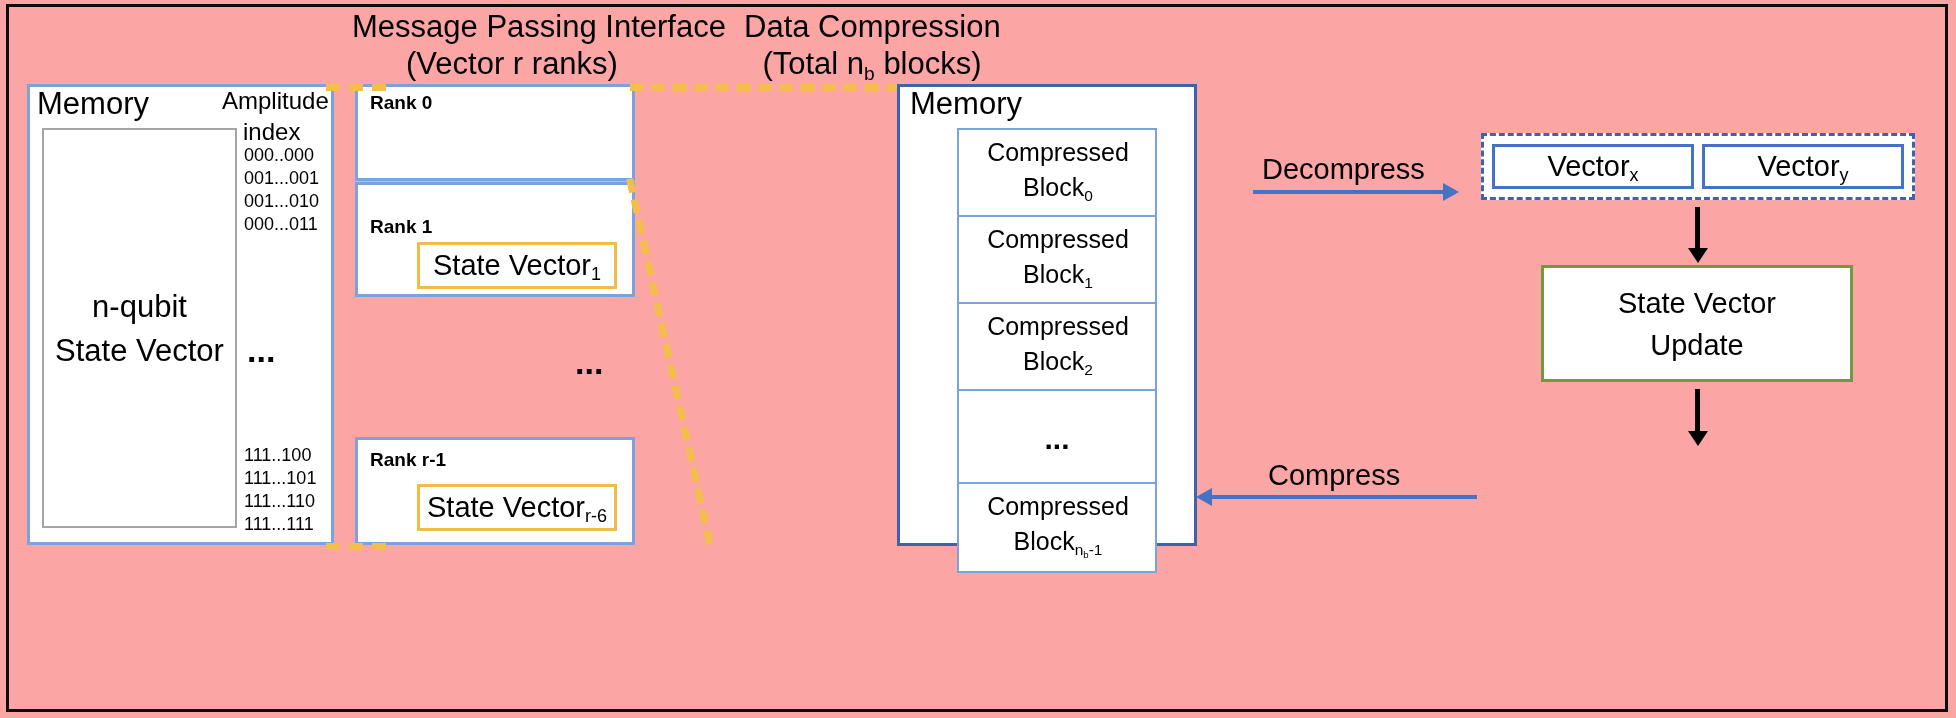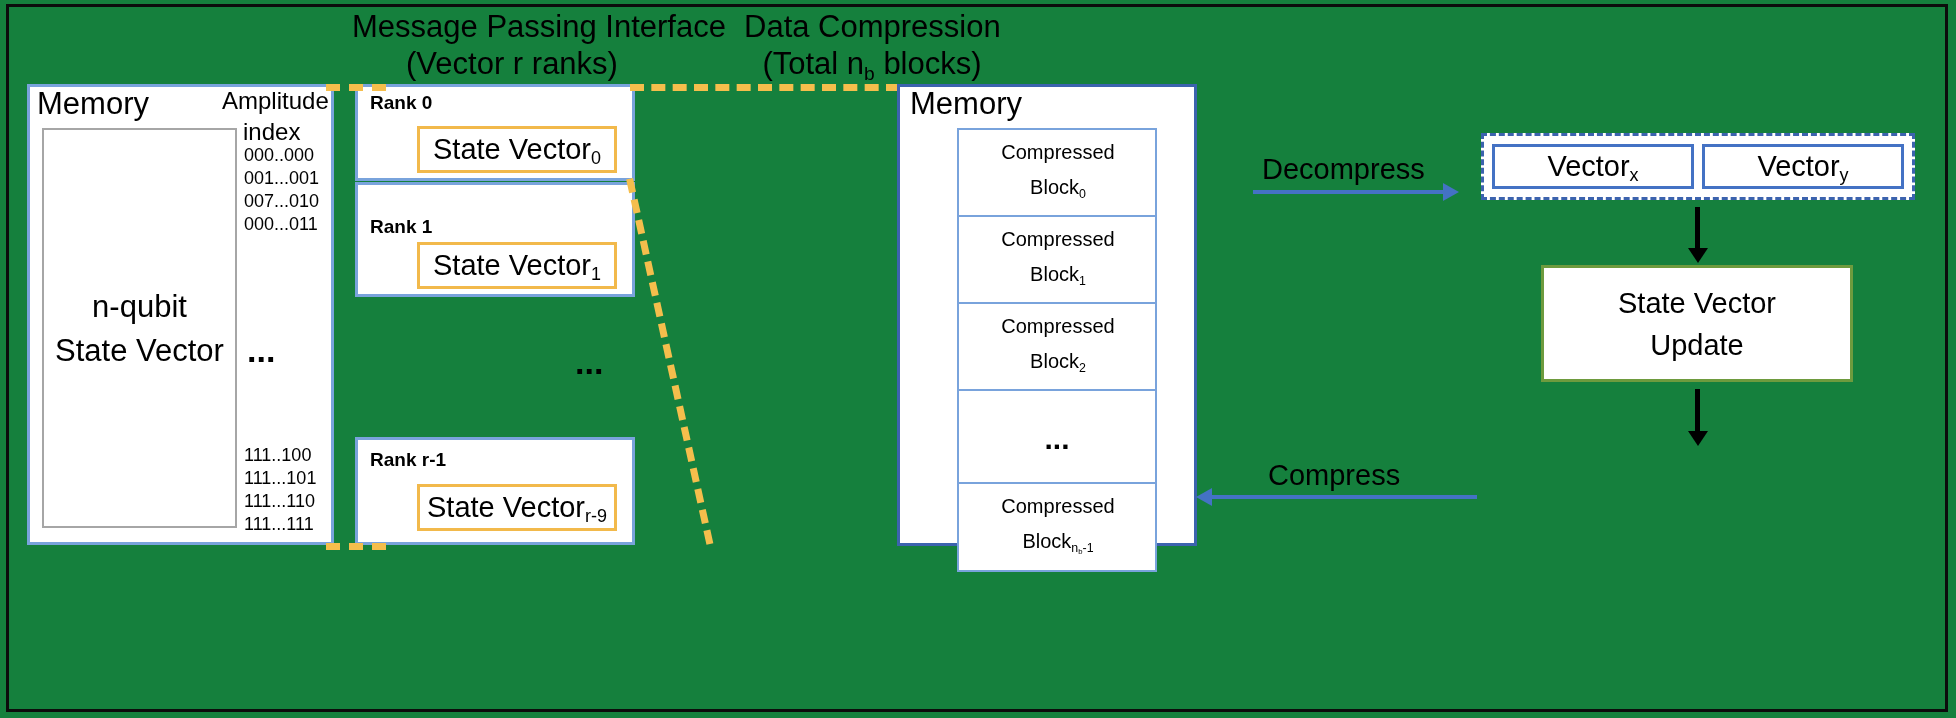--- a/index.html
+++ b/index.html
@@ -9,21 +9,21 @@
   }
   body {
     font-family: "Liberation Sans", sans-serif;
     color: #000000;
   }
 
   #canvas {
     position: relative;
     width: 1956px;
     height: 718px;
-    background: #15803d;
+    background: #fca5a5;
     box-sizing: border-box;
     overflow: hidden;
   }
 
   
   .outer-frame {
     position: absolute;
     left: 6px;
     top: 4px;
     width: 1942px;
@@ -170,21 +170,21 @@
     position: absolute;
     left: 957px; top: 128px;
     width: 200px;
     box-sizing: border-box;
   }
   .cblock {
     border: 2px solid #79A3DC;
     box-sizing: border-box;
     margin-top: -2px;
     text-align: center;
-    font-size: 20px;
+    font-size: 25px;
     line-height: 35px;
     padding: 5px 0 7px 2px;
     background: #ffffff;
   }
   .cblock:first-child { margin-top: 0; }
   .cblock.ellip {
     height: 95px;
     line-height: 95px;
     padding: 0;
     font-size: 30px;
@@ -286,49 +286,46 @@
   <div class="amp-label">Amplitude</div>
   <div class="index-label">index</div>
   <div class="mem-left-inner"></div>
   <div class="nqubit-text">
     <div>n-qubit</div>
     <div>State Vector</div>
   </div>
   <div class="idx-col" id="idx-top">
       <div>000..000</div>
       <div>001...001</div>
-      <div>007...010</div>
+      <div>001...010</div>
       <div>000...011</div>
     </div>
   <div class="left-ellipsis">...</div>
   <div class="idx-col" id="idx-bottom">
       <div>111..100</div>
       <div>111...101</div>
       <div>111...110</div>
       <div>111...111</div>
     </div>
 
   <div class="rank-box" id="rank0-box" style="left:355px; top:84px; width:280px; height:97px;"></div>
   <div class="rank-label" id="rank0-label" style="left:370px; top:86px;">Rank 0</div>
-  <div class="sv-box" id="rank0-sv" style="left:417px; top:126px; width:200px; height:47px;">
-      <span><span>State Vector</span><span class="sub">0</span></span>
-    </div>
 
   <div class="rank-box" id="rank1-box" style="left:355px; top:182px; width:280px; height:115px;"></div>
   <div class="rank-label" id="rank1-label" style="left:370px; top:210px;">Rank 1</div>
   <div class="sv-box" id="rank1-sv" style="left:417px; top:242px; width:200px; height:47px;">
       <span><span>State Vector</span><span class="sub">1</span></span>
     </div>
 
   <div class="rank-ellipsis">...</div>
 
   <div class="rank-box" id="rank2-box" style="left:355px; top:437px; width:280px; height:108px;"></div>
   <div class="rank-label" id="rank2-label" style="left:370px; top:443px;">Rank r-1</div>
   <div class="sv-box" id="rank2-sv" style="left:417px; top:484px; width:200px; height:47px;">
-      <span><span>State Vector</span><span class="sub">r-9</span></span>
+      <span><span>State Vector</span><span class="sub">r-6</span></span>
     </div>
 
   <div class="dash-h" style="left:326px; top:84px; width:60px;"></div>
   <div class="dash-h" style="left:326px; top:543px; width:60px;"></div>
   <div class="dash-h" style="left:630px; top:84px; width:270px;"></div>
   <div class="dash-diag" id="diag-line" style="left:633px; top:178px; width:374px; transform:rotate(77.6deg);"></div>
 
   <div class="mem-dc-outer"></div>
   <div class="mem-dc-label">Memory</div>
   <div class="block-stack">

